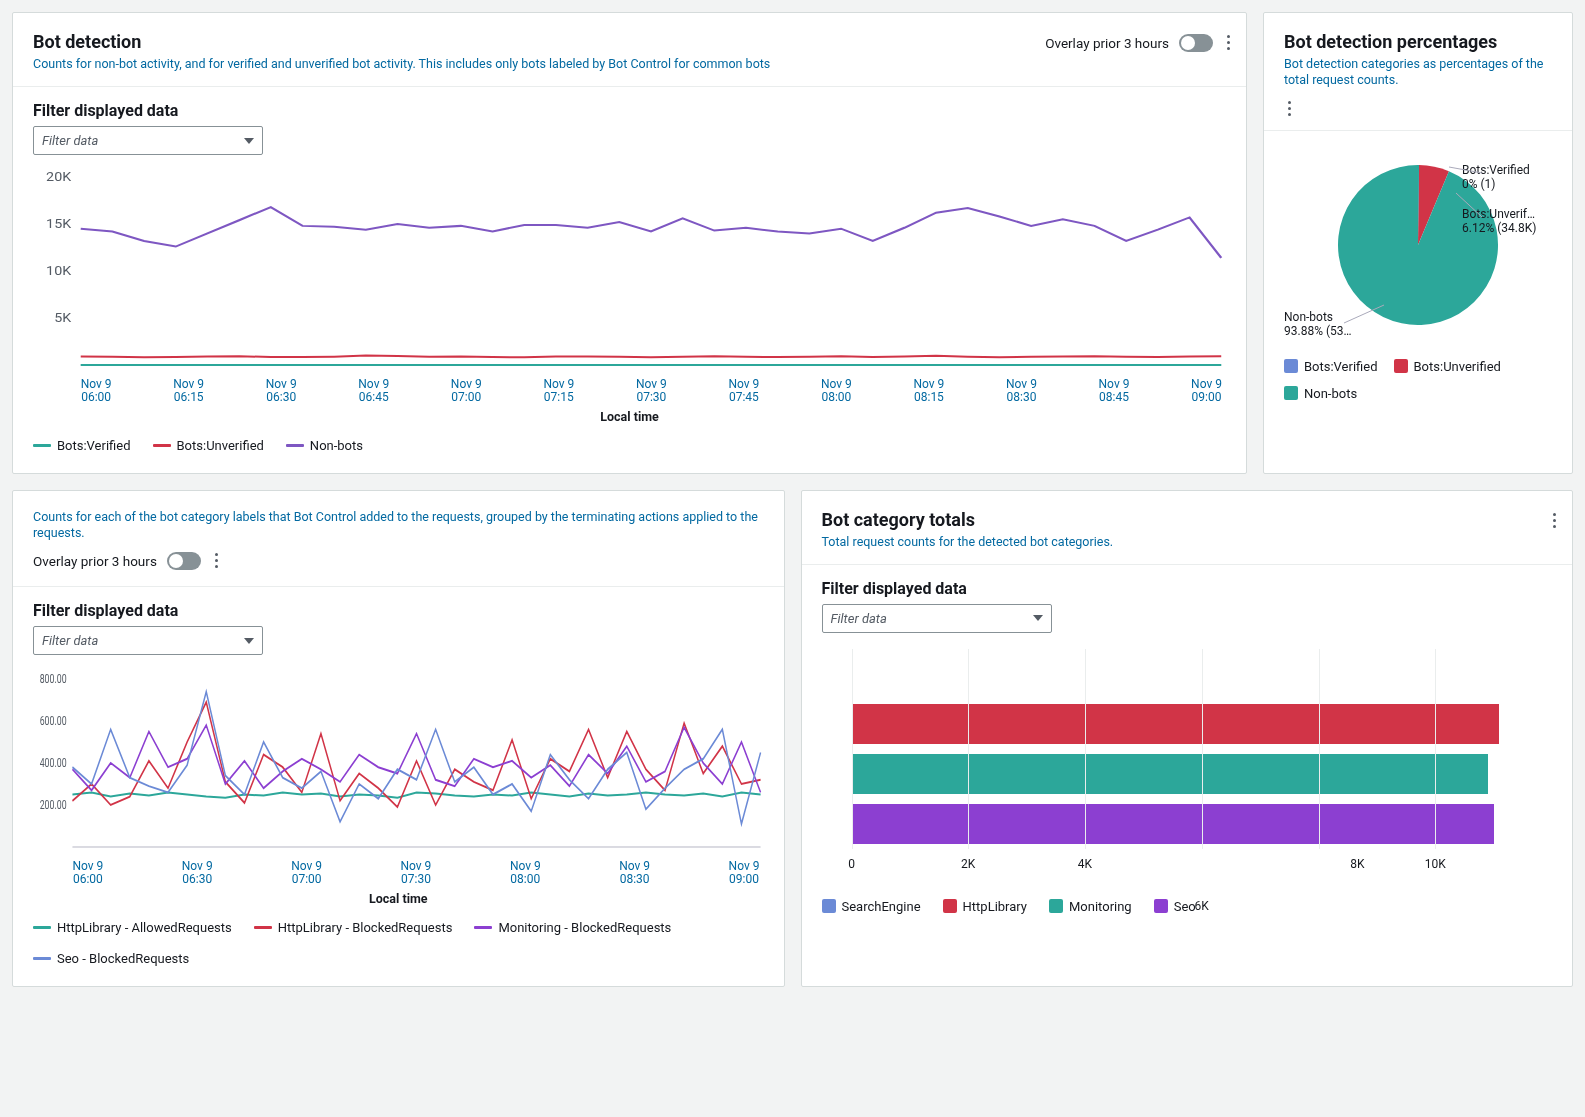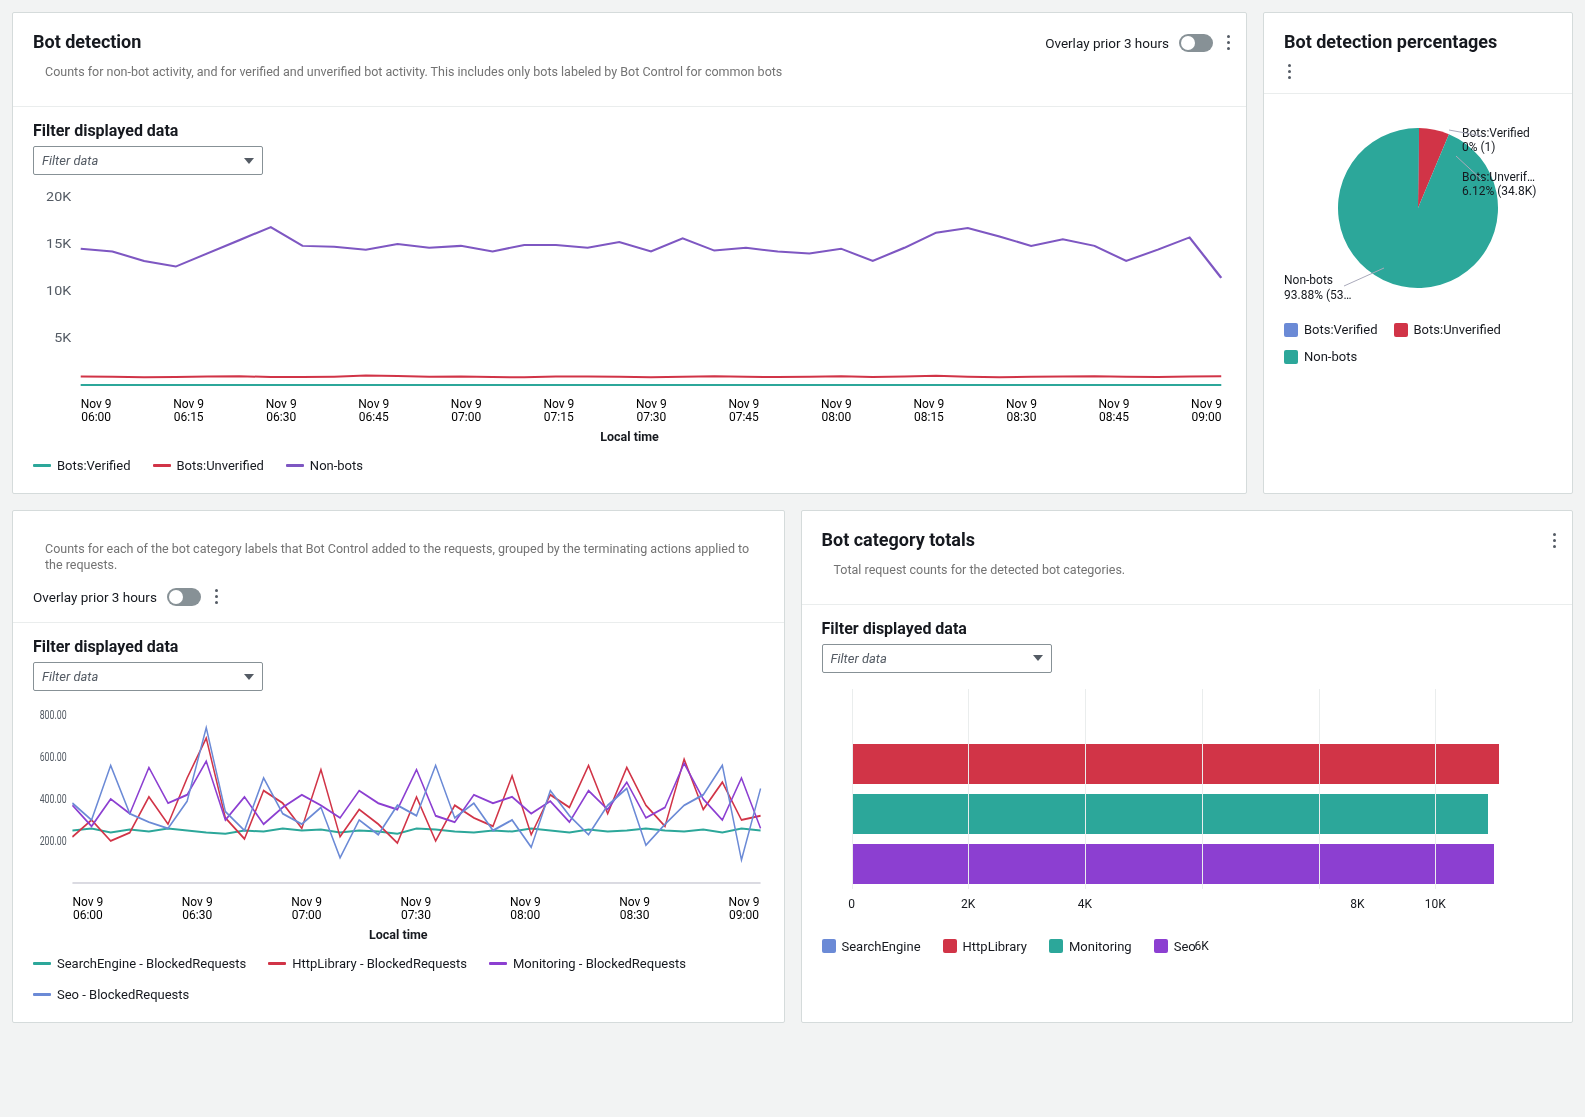--- a/index.html
+++ b/index.html
@@ -19,21 +19,21 @@
     border: 1px solid #d5dbdb;
     border-radius: 2px;
   }
   .panel-header {
     padding: 18px 20px 14px 20px;
     border-bottom: 1px solid #eaeded;
     position: relative;
   }
   .panel-header.tight { padding-bottom: 10px; }
   .panel-title { font-size: 18px; font-weight: 700; margin: 0 0 4px 0; }
-  .panel-sub { color: #737373; font-size: 12.5px; line-height: 1.3; margin: 12px; }
+  .panel-sub { color: #0369a1; font-size: 12.5px; line-height: 1.3; margin: 0; }
   .panel-body { padding: 14px 20px 20px 20px; }
   .filter-label { font-weight: 700; font-size: 16px; margin-bottom: 6px; display:block;}
   .select {
     width: 230px; border: 1px solid #879196; border-radius: 2px;
     padding: 6px 8px; font-style: italic; color: #545b64;
     display:flex; justify-content:space-between; align-items:center;
     cursor:pointer; font-size: 13px;
   }
   .caret { width:0; height:0; border-left:5px solid transparent; border-right:5px solid transparent; border-top:6px solid #545b64; }
   .ctrl-right { position:absolute; right:12px; top: 18px; display:flex; align-items:center; gap:10px; }
@@ -43,21 +43,21 @@
   .menu-dots { display:flex; flex-direction:column; gap:3px; padding:4px; cursor:pointer; }
   .menu-dots span { width:3px; height:3px; border-radius:50%; background:#545b64; }
   .overlay-label { font-size: 13.5px; }
   .legend { display:flex; flex-wrap:wrap; gap:16px 22px; margin-top:14px; font-size:13px; }
   .legend-item { display:flex; align-items:center; gap:6px; }
   .sw { width:14px; height:14px; border-radius:2px; }
   .line-sw { width:18px; height:3px; border-radius:1px; }
   .chart { position:relative; width:100%; }
   .axis-label { text-align:center; font-weight:700; font-size:12.5px; margin-top:4px; }
   .y-tick { font-size:12px; fill:#545b64; text-anchor:end; }
-  .x-tick-lbl { text-align:center; font-size:12px; color:#000000; line-height:1.1; }
+  .x-tick-lbl { text-align:center; font-size:12px; color:#0369a1; line-height:1.1; }
   .x-ticks { display:flex; justify-content:space-between; padding: 0 4px; }
   .pie-wrap { display:flex; align-items:center; justify-content:center; position:relative; height:200px; }
   .pie-label { font-size:12px; color:#16191f; line-height:1.2; position:absolute;}
   .bar-track { position:relative; margin-left:30px; }
   .hbar-grid-line { position:absolute; top:0; bottom:0; width:1px; background:#eaeded; }
   .hbar-row { height:50px; display:flex; align-items:center; }
   .hbar { height:40px; }
   .hbar-axis { position:relative; margin-top:8px; margin-left:30px; height:28px; }
   .hbar-axis-tick { position:absolute; font-size:12px; transform:translateX(-50%); }
 </style>
@@ -127,20 +127,21 @@
             <span class="line-sw" style="background: rgb(126, 87, 194);"></span>
             <span>Non-bots</span>
           </div>
         </div>
     </div>
   </div>
 
   <div class="panel">
     <div class="panel-header tight">
       <h2 class="panel-title">Bot detection percentages</h2>
+      <p class="panel-sub">Bot detection categories as percentages of the total request counts.</p>
       <div class="menu-dots" style="margin-top:8px;">
           <span></span>
           <span></span>
           <span></span>
         </div>
     </div>
     <div class="panel-body">
       <div class="pie-wrap">
         <svg id="pie" width="160" height="160" viewBox="-1 -1 2 2">
             <path d="M 0 0 L 6.123233995736766e-17 -1 A 1 1 0 0 1 0.012566039883352776 -0.9999210442038161 Z" fill="#6b8ad6"></path>
@@ -215,21 +216,21 @@
             <div class="x-tick-lbl">Nov 9<br>07:30</div>
             <div class="x-tick-lbl">Nov 9<br>08:00</div>
             <div class="x-tick-lbl">Nov 9<br>08:30</div>
             <div class="x-tick-lbl">Nov 9<br>09:00</div>
           </div>
         <div class="axis-label">Local time</div>
       </div>
       <div class="legend" id="bc-legend">
           <div class="legend-item">
             <span class="line-sw" style="background: rgb(44, 167, 154);"></span>
-            <span>SearchEngine - BlockedRequests</span>
+            <span>HttpLibrary - AllowedRequests</span>
           </div>
           <div class="legend-item">
             <span class="line-sw" style="background: rgb(209, 52, 71);"></span>
             <span>HttpLibrary - BlockedRequests</span>
           </div>
           <div class="legend-item">
             <span class="line-sw" style="background: rgb(140, 63, 209);"></span>
             <span>Monitoring - BlockedRequests</span>
           </div>
           <div class="legend-item">

